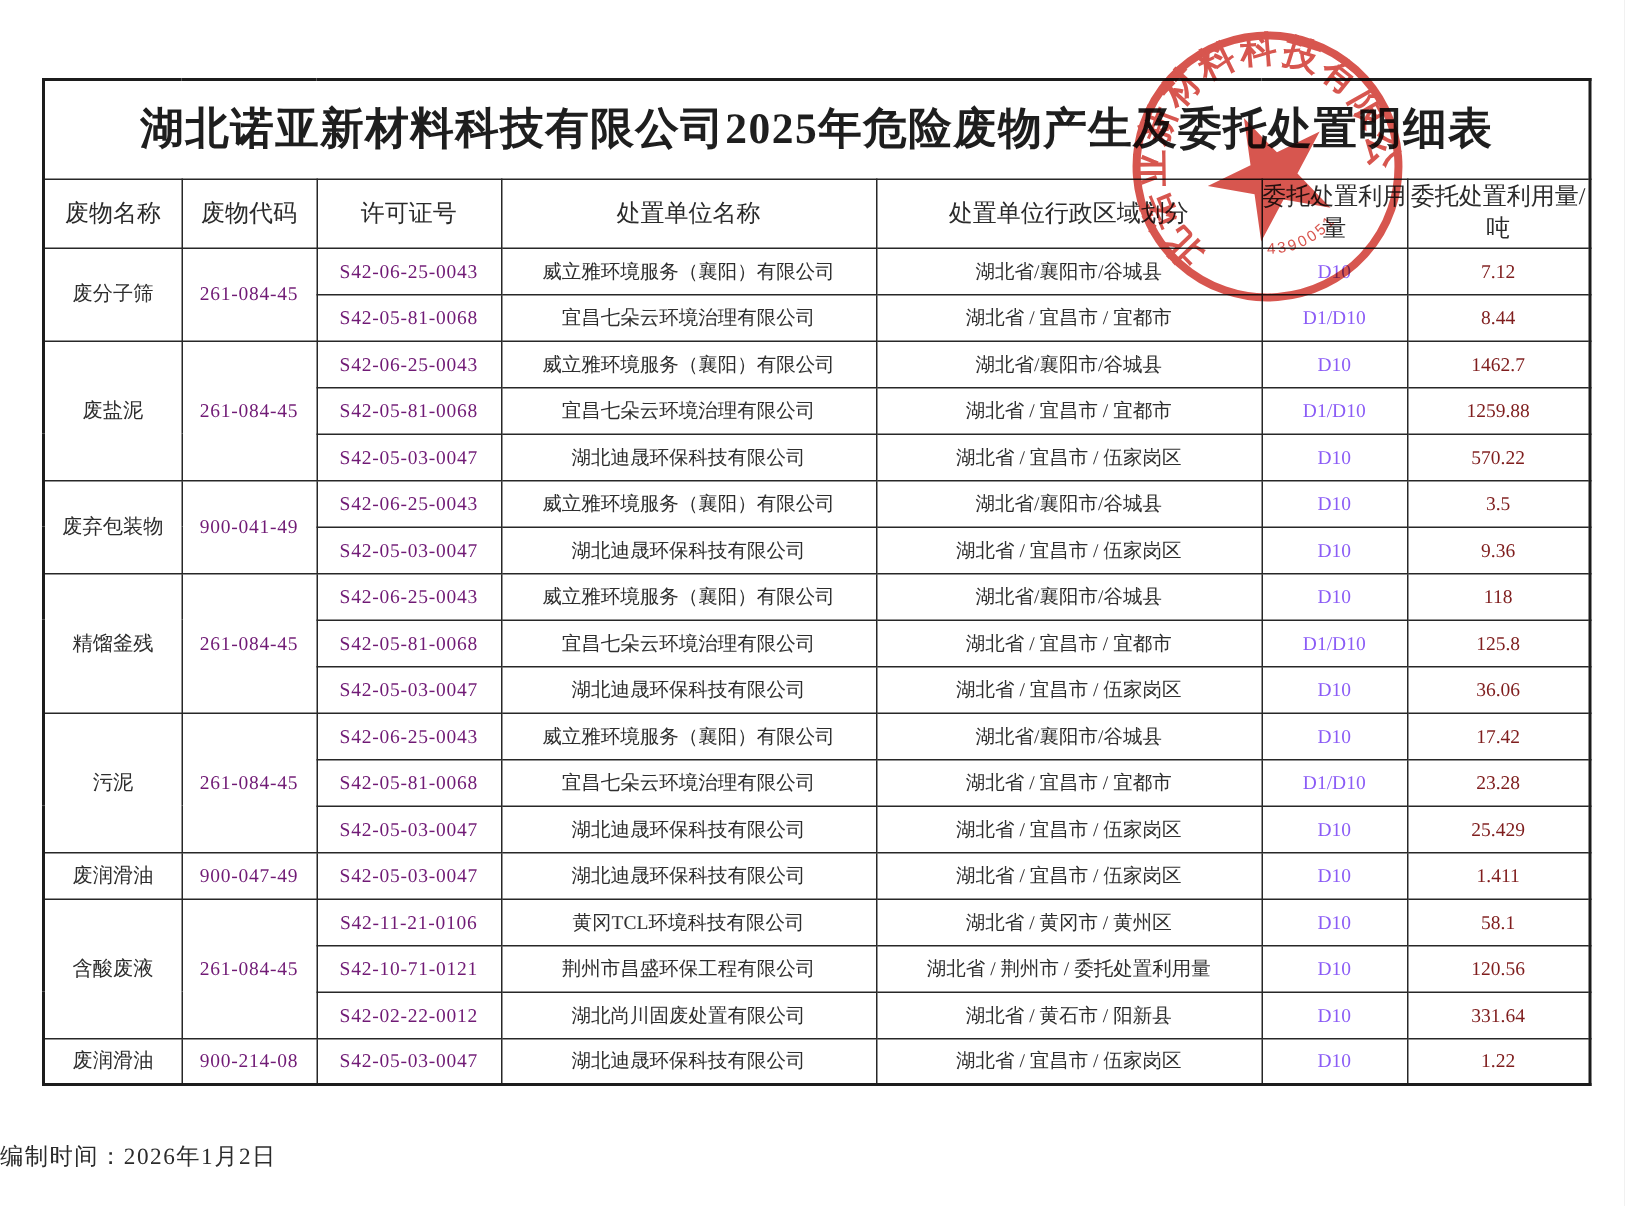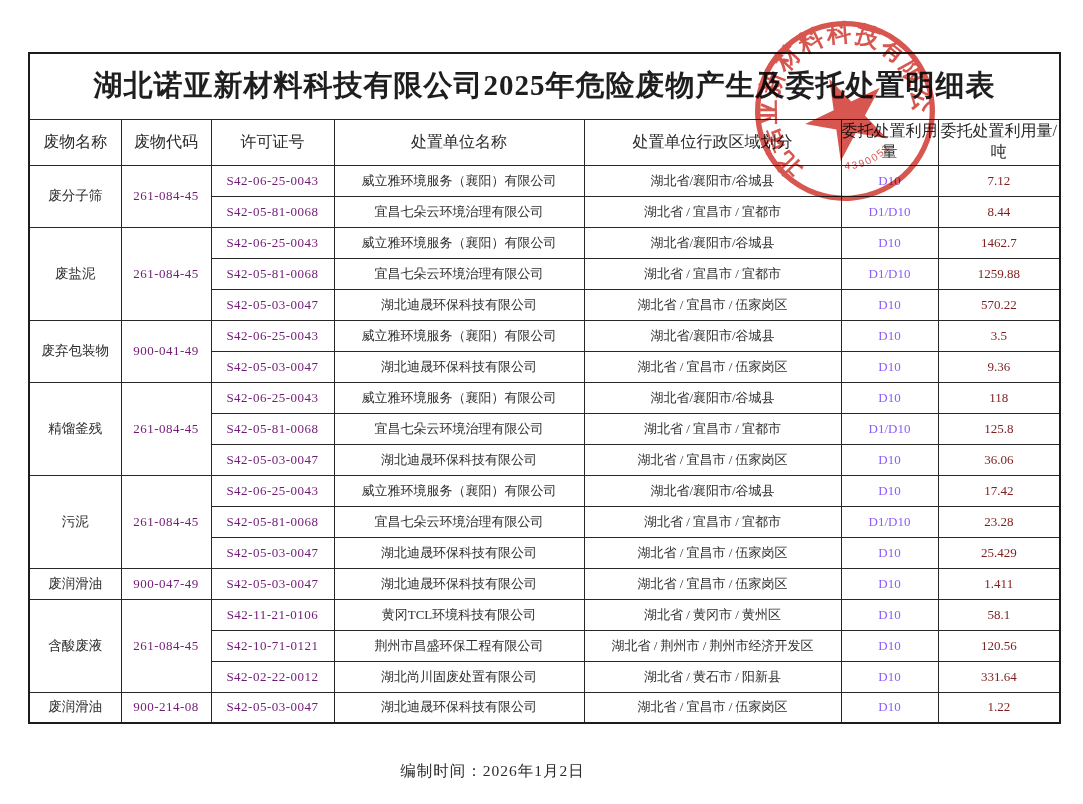--- a/index.html
+++ b/index.html
@@ -27,21 +27,21 @@
   tr.header-row th {
     height:46px; font-size:16px; font-weight:normal; color:#2a2a2a;
   }
   tbody td { height:31px; font-size:13px; }
   td.c-name  { font-size:13.5px; }
   td.c-code, td.c-license { color:#701a75; font-size:13px; letter-spacing:.5px; }
   td.c-method { color:#8b5cf6; }
   td.c-amount { color:#7f1d1d; }
   .footer {
     position:absolute; top:761px; left:0; right:98px;
-    text-align:center; font-size:15.5px; color:#2b2b2b;
+    text-align:left; font-size:15.5px; color:#2b2b2b;
     letter-spacing:1px;
   }
   
   .seal {
     position:absolute; left:748px; top:14px; width:194px; height:194px;
     transform:rotate(-26deg);
     opacity:.82;
     mix-blend-mode:multiply;
     pointer-events:none;
   }
@@ -198,21 +198,21 @@
             <td class="c-code" rowspan="3">261-084-45</td>
             <td class="c-license">S42-11-21-0106</td>
             <td class="c-company">黄冈TCL环境科技有限公司</td>
             <td class="c-region">湖北省 / 黄冈市 / 黄州区</td>
             <td class="c-method">D10</td>
             <td class="c-amount">58.1</td>
           </tr>
           <tr>
             <td class="c-license">S42-10-71-0121</td>
             <td class="c-company">荆州市昌盛环保工程有限公司</td>
-            <td class="c-region">湖北省 / 荆州市 / 荆州市经济开发区</td>
+            <td class="c-region">湖北省 / 荆州市 / 委托处置利用量</td>
             <td class="c-method">D10</td>
             <td class="c-amount">120.56</td>
           </tr>
           <tr>
             <td class="c-license">S42-02-22-0012</td>
             <td class="c-company">湖北尚川固废处置有限公司</td>
             <td class="c-region">湖北省 / 黄石市 / 阳新县</td>
             <td class="c-method">D10</td>
             <td class="c-amount">331.64</td>
           </tr>

